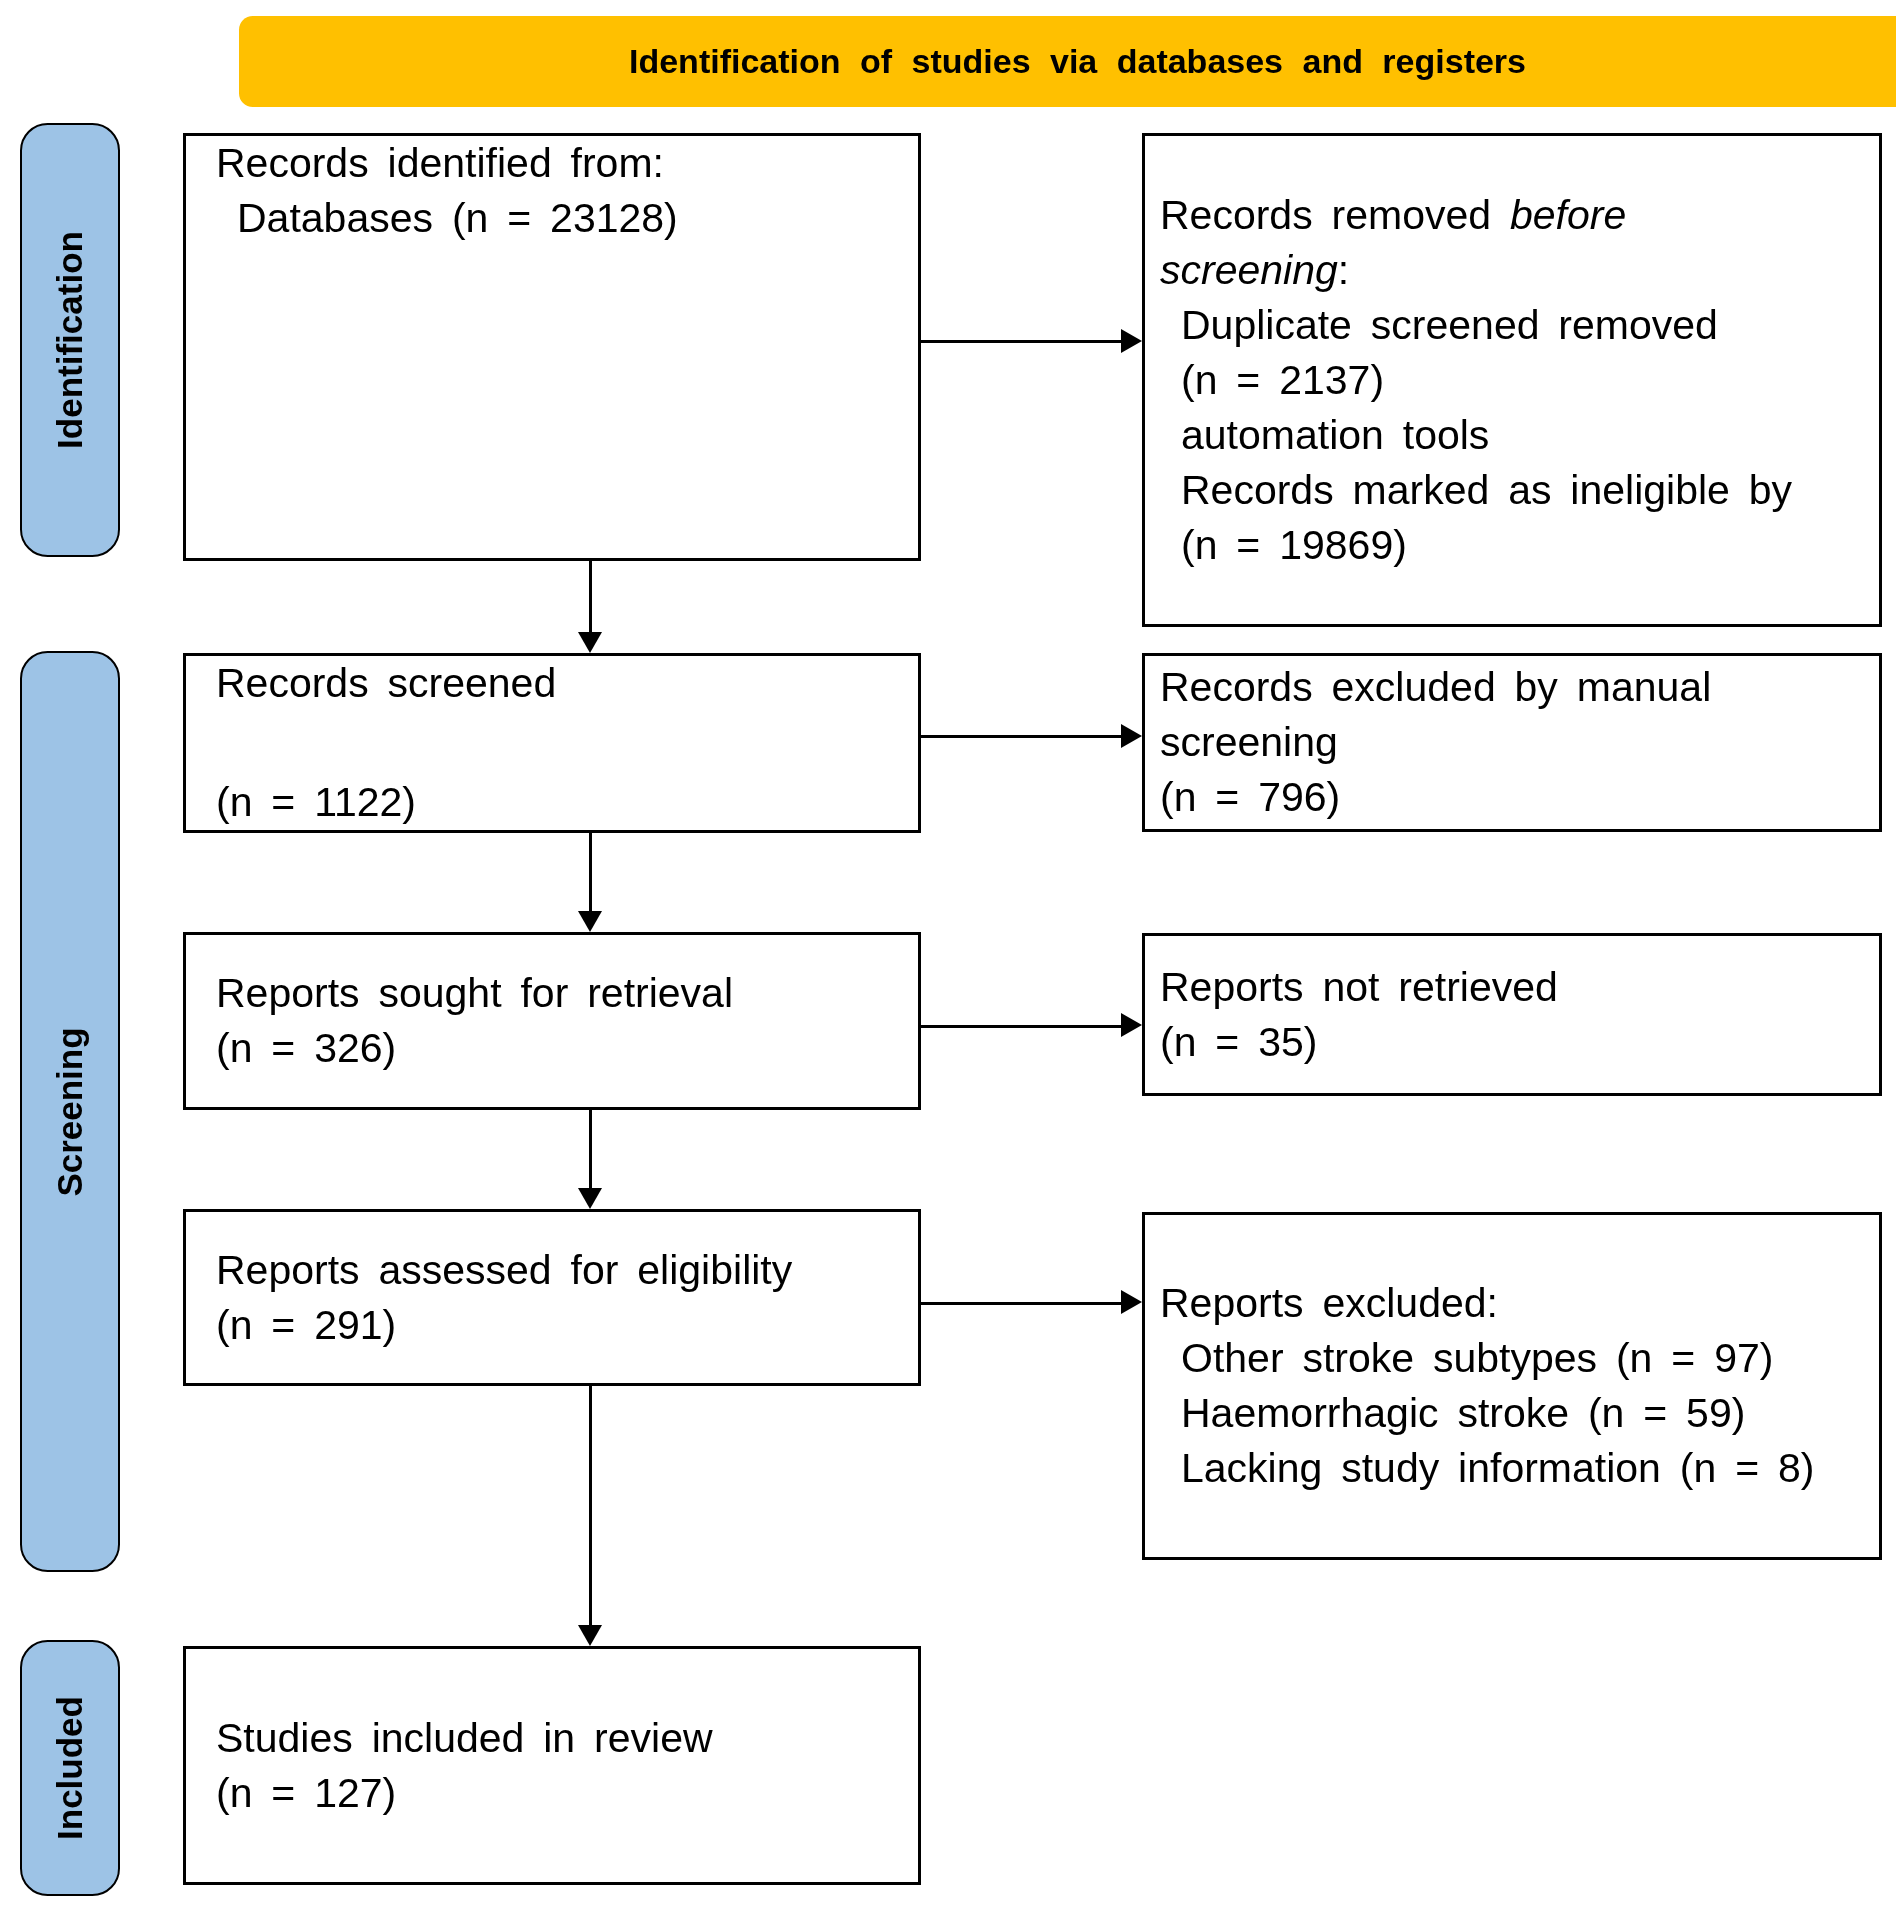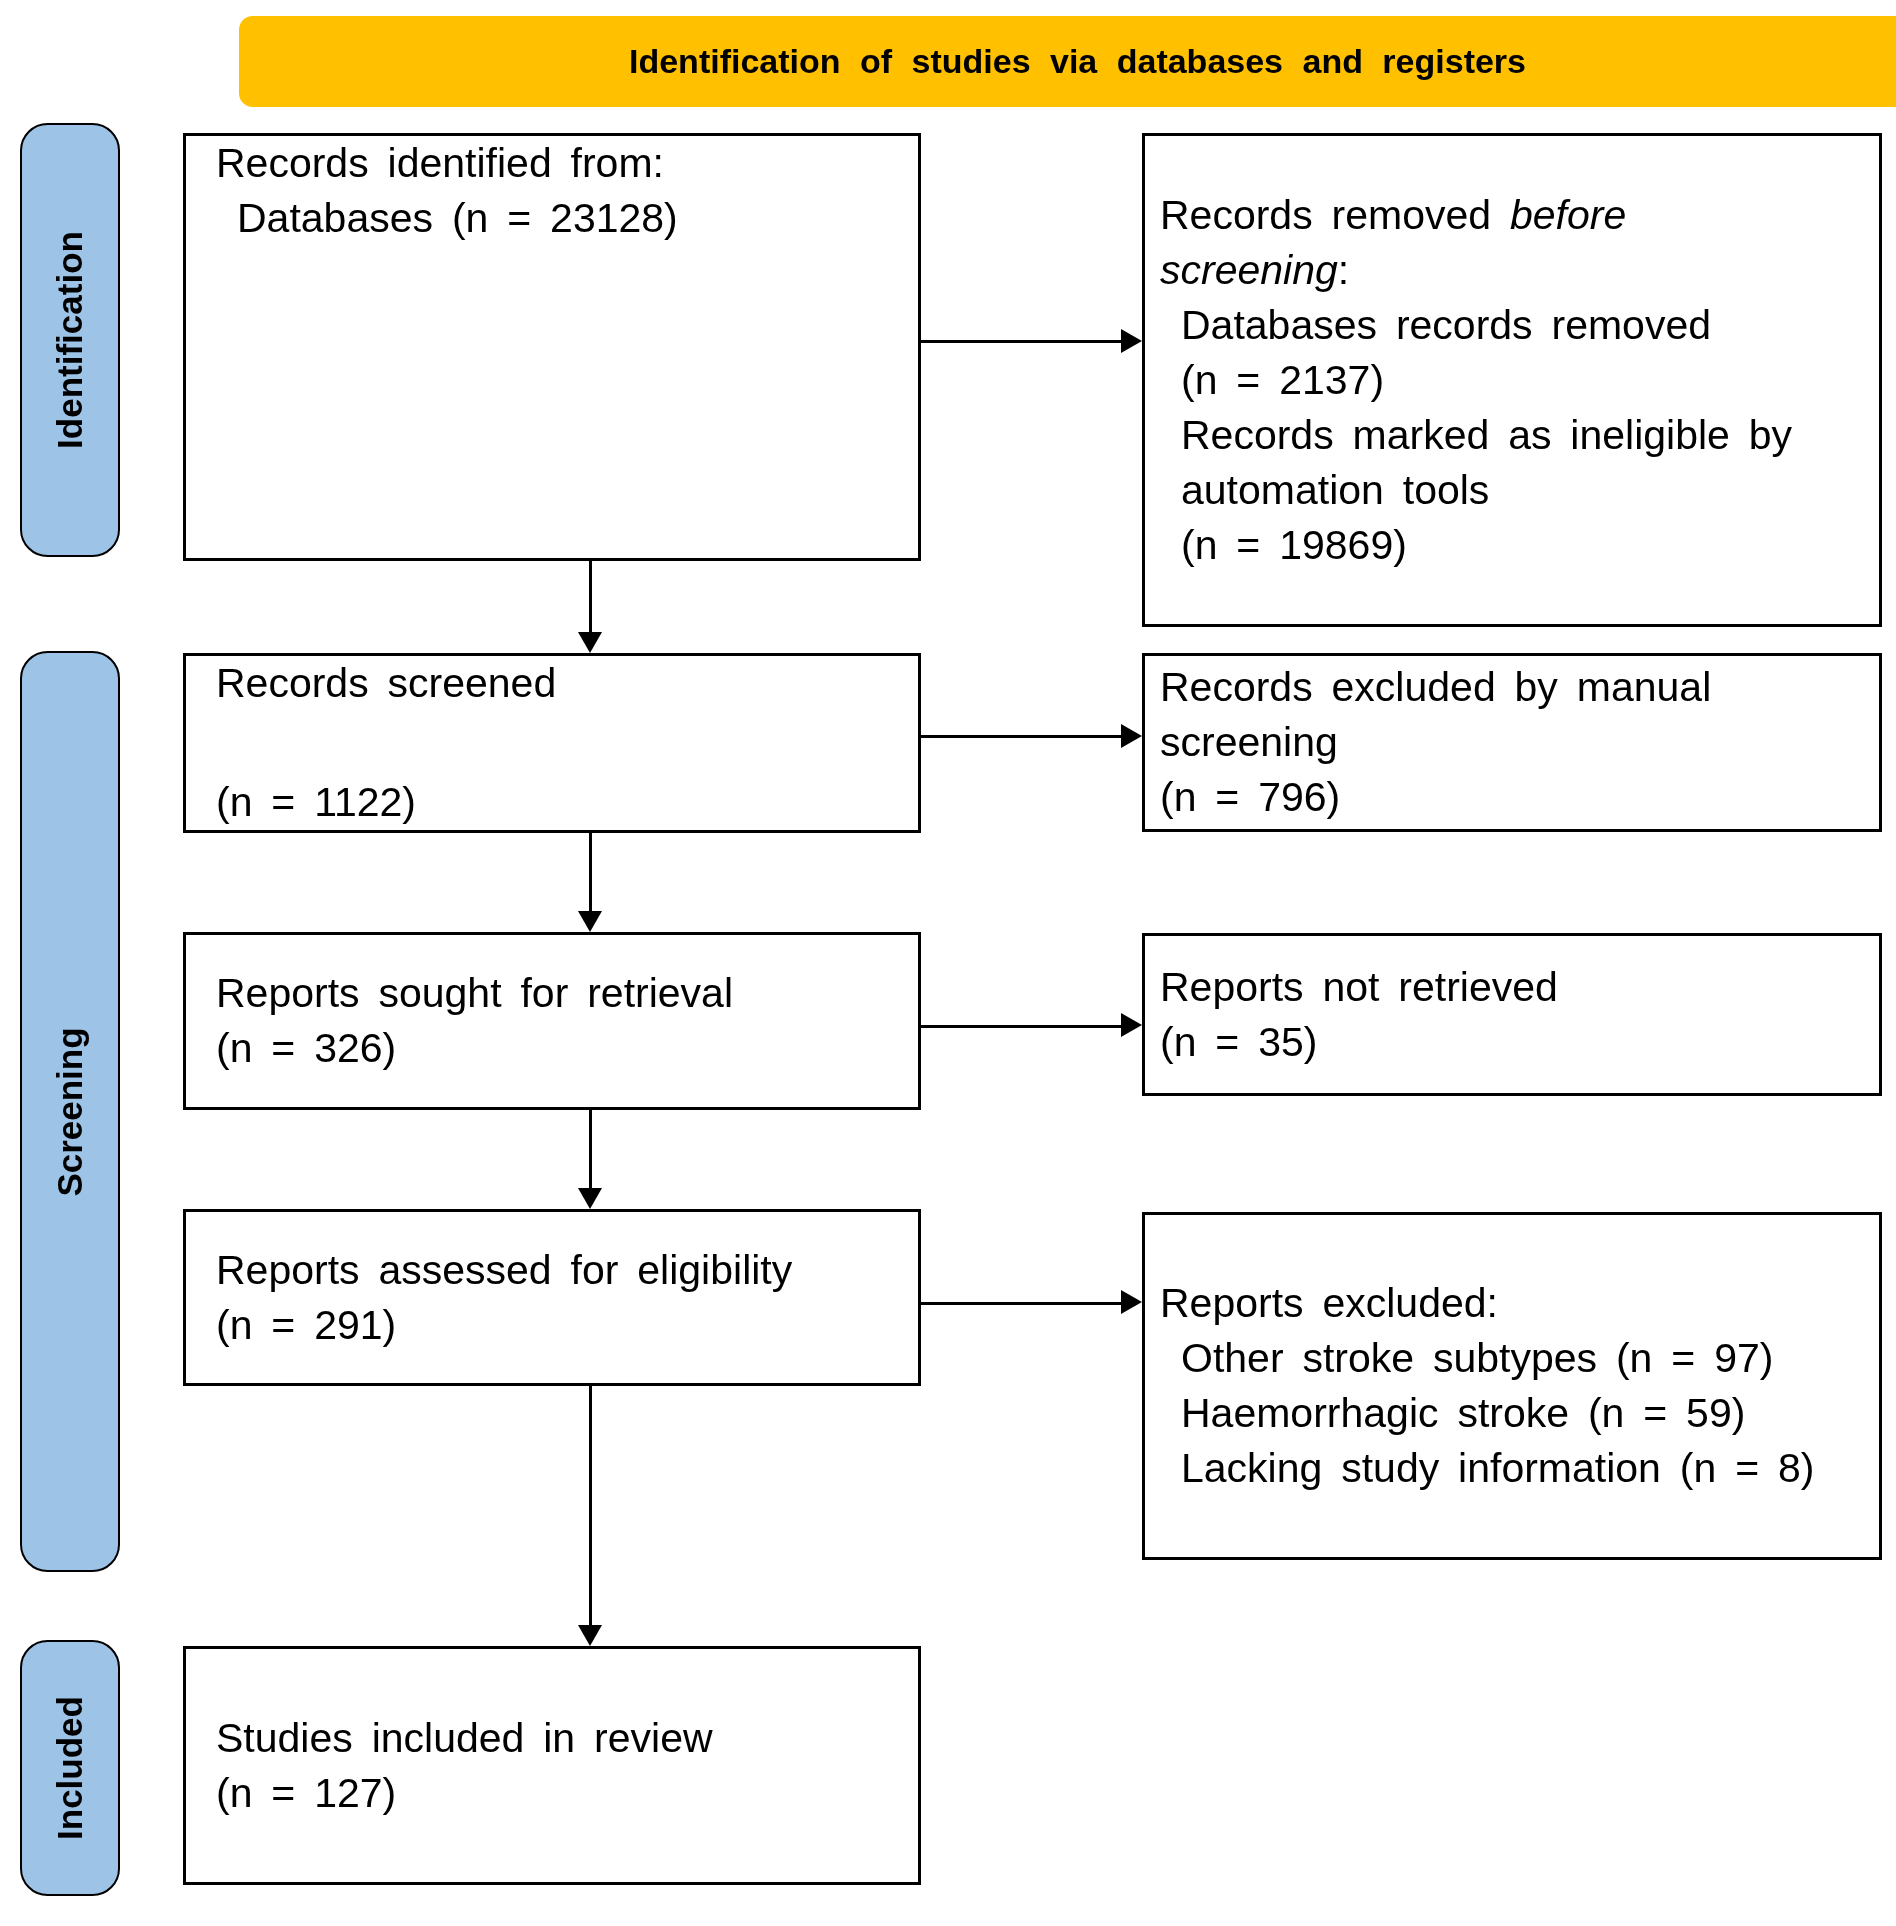--- a/index.html
+++ b/index.html
@@ -89,24 +89,24 @@
   </div>
 
   <div class="box col-left b5">
     <div class="ln">Studies included in review</div>
     <div class="ln">(n = 127)</div>
   </div>
 
   <div class="box col-right r1">
     <div class="ln"><span>Records removed </span><span class="it">before</span></div>
     <div class="ln"><span class="it">screening</span><span>:</span></div>
-    <div class="ln ind">Databases records removed</div>
+    <div class="ln ind">Duplicate screened removed</div>
     <div class="ln ind">(n = 2137)</div>
+    <div class="ln ind">automation tools</div>
     <div class="ln ind">Records marked as ineligible by</div>
-    <div class="ln ind">automation tools</div>
     <div class="ln ind">(n = 19869)</div>
   </div>
 
   <div class="box col-right r2">
     <div class="ln">Records excluded by manual</div>
     <div class="ln">screening</div>
     <div class="ln">(n = 796)</div>
   </div>
 
   <div class="box col-right r3">

